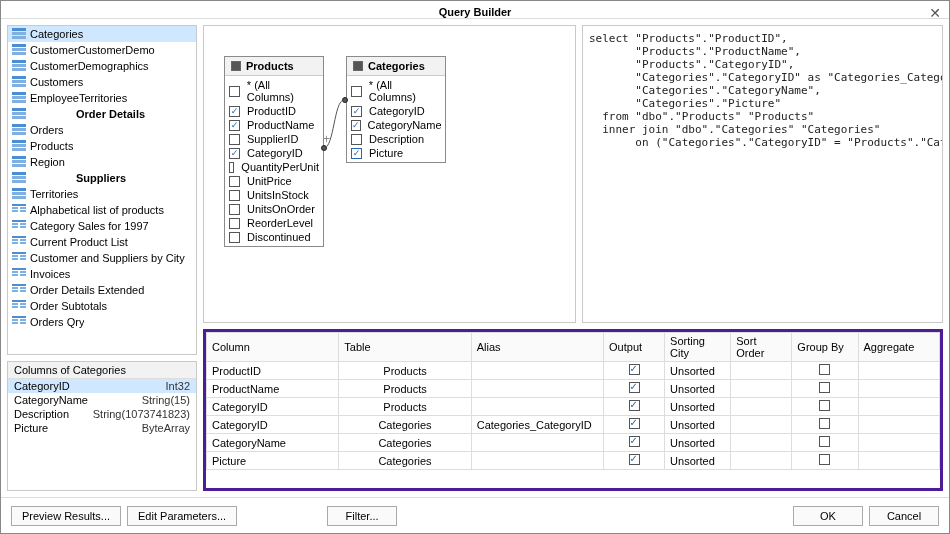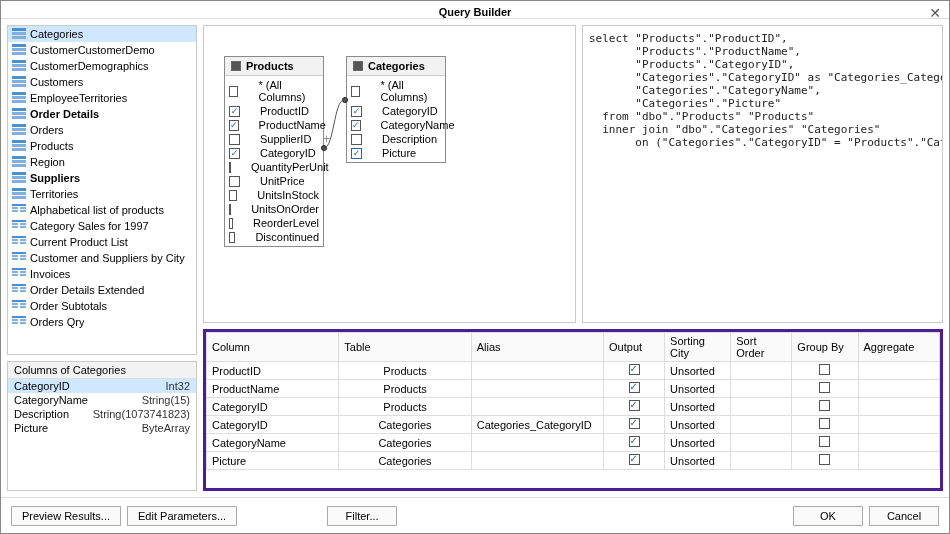--- a/index.html
+++ b/index.html
@@ -7,38 +7,38 @@
 .title-bar { height: 18px; display: flex; align-items: flex-end; justify-content: center; position: relative; border-bottom: 1px solid #ddd; }
 .title-bar .title { font-weight: bold; }
 .title-bar .close { position: absolute; right: 8px; top: 4px; font-size: 14px; cursor: pointer; color:#555; }
 .main { flex: 1; display: flex; padding: 6px; gap: 6px; }
 .left-col { width: 190px; display: flex; flex-direction: column; gap: 6px; }
 .panel { border: 1px solid #c9c9c9; background: #fff; }
 .tables-panel { flex: 1; overflow: hidden; }
 .table-list { height: 318px; overflow-y: auto; }
 .table-item { display: flex; align-items: center; gap: 4px; padding: 1px 4px; cursor: pointer; height: 16px; }
 .table-item.selected { background: #cfe8ff; }
-.table-item.bold .ti-label { font-weight: bold; }
+.table-item.bold .ti-label { font-weight: bold; margin-left: 46px; }
 .ti-icon { width: 14px; height: 12px; display:inline-flex; align-items:center; justify-content:center; }
 .ti-icon svg { width:14px; height:12px; }
 .ti-label { white-space: nowrap; overflow: hidden; }
 .cols-panel { height: 130px; }
 .cols-header { background: #f2f2f2; border-bottom: 1px solid #ddd; padding: 2px 6px; }
 .cols-body { padding: 0; }
 .col-row { display: flex; justify-content: space-between; padding: 1px 6px; cursor:pointer; }
 .col-row.selected { background: #cfe8ff; }
 .col-row .ctype { color:#333; }
 .right-col { flex: 1; display: flex; flex-direction: column; gap: 6px; }
 .top-row { height: 298px; display: flex; gap: 6px; }
 .diagram-panel { flex: 1; border: 1px solid #c9c9c9; position: relative; background:#fff; }
 .node { position:absolute; border:1px solid #8a8a8a; background:#fff; }
 .node-header { background:#f2f2f2; border-bottom:1px solid #ccc; padding:3px 6px; display:flex; align-items:center; gap:5px; font-weight:bold; }
 .node-header .nh-box { width:10px; height:10px; border:1px solid #666; background:#555; }
 .node-body { padding:2px 4px; }
-.field-row { display:flex; align-items:center; gap:20px; padding:1px 0; position:relative; }
+.field-row { display:flex; align-items:center; gap:7px; padding:1px 0; position:relative; }
 .chk { width:11px; height:11px; border:1px solid #555; display:inline-flex; align-items:center; justify-content:center; font-size:9px; color:#2965b3; cursor:pointer; }
 .chk.checked::after { content:"✓"; line-height:9px; }
 .plus { position:absolute; right:-11px; color:#888; font-size:12px; }
 .link-dot { position:absolute; width:6px; height:6px; border-radius:50%; background:#555; border:1px solid #222; }
 .sql-panel { width: 361px; border:1px solid #c9c9c9; padding:6px; font-family:Consolas,monospace; font-size:11px; white-space:pre; overflow:auto; line-height:13px; color:#222; }
 .grid-wrap { flex:1; border:3px solid #4c1d95; overflow:auto; }
 table.grid { width:100%; border-collapse:collapse; }
 table.grid th, table.grid td { border:1px solid #ddd; padding:2px 5px; text-align:left; height:16px; font-size:11px; }
 table.grid th { background:#fafafa; font-weight:normal; }
 .center { text-align:center !important; }

